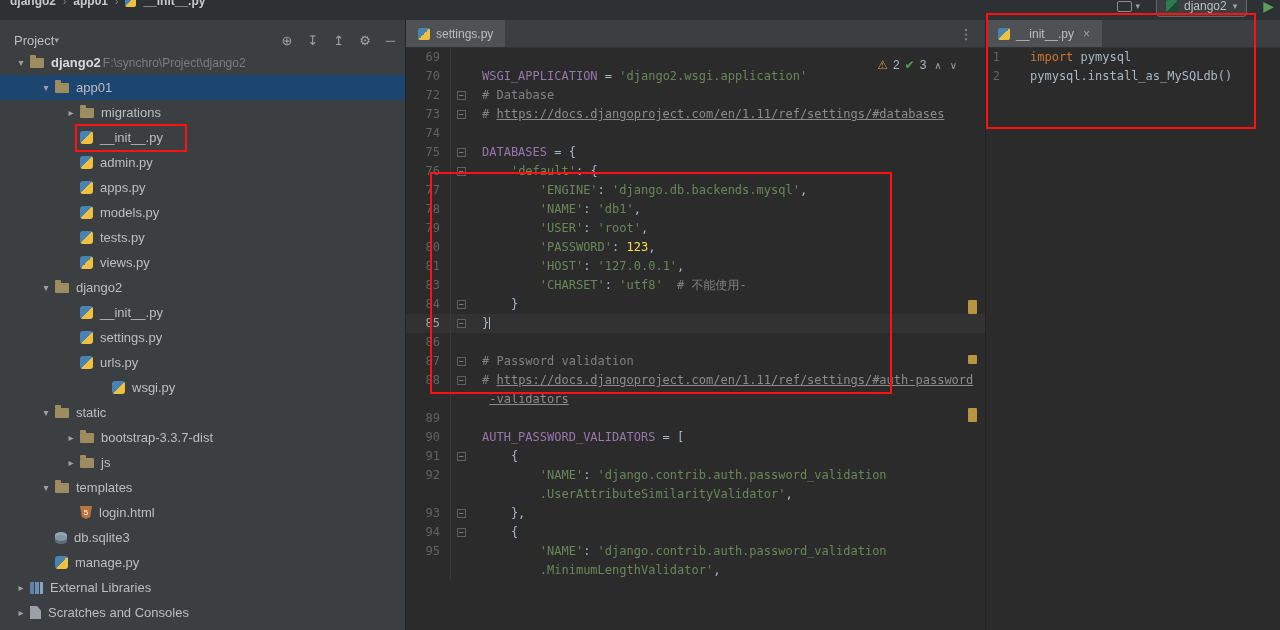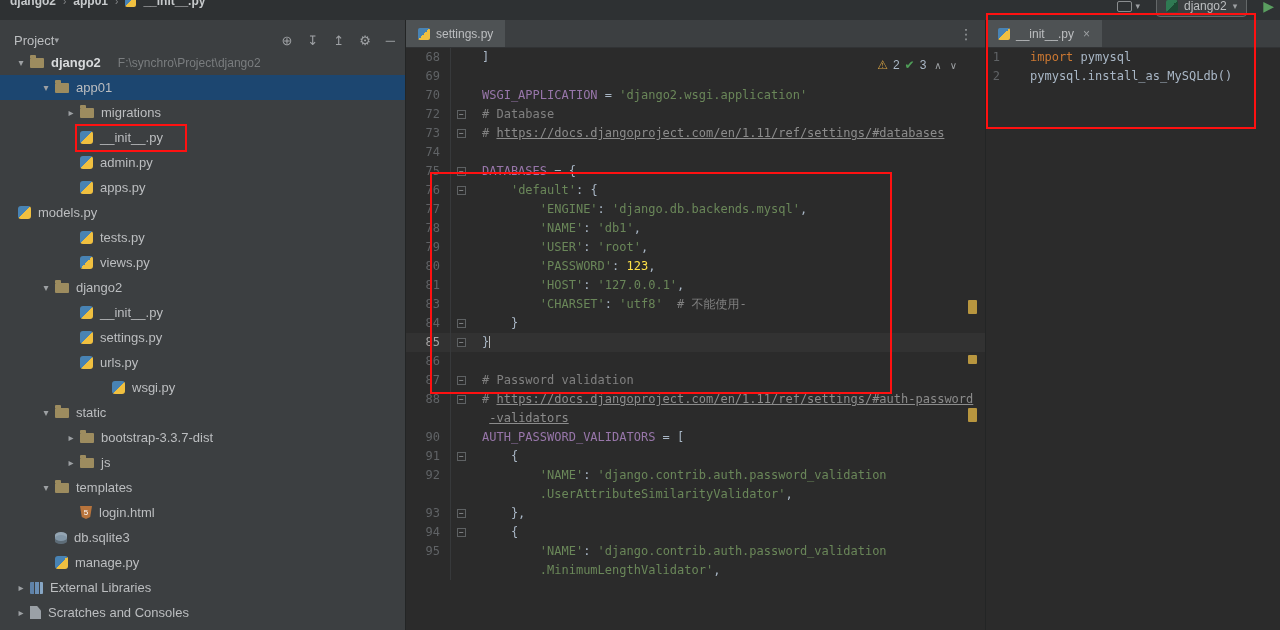--- a/index.html
+++ b/index.html
@@ -26,21 +26,21 @@
   .proj-header{height:28px;display:flex;align-items:center;padding:12px 10px 0 14px;color:#bcbec0;font-size:13px;flex:none}
   .hicons{margin-left:auto;display:flex;align-items:center}
   .hicon{color:#9fa2a5;font-size:13px;margin-left:15px;cursor:default}
   .tree{flex:1;overflow:hidden;padding-top:2px}
   .trow{height:25px;display:flex;align-items:center;font-size:13px;color:#bcbec0;white-space:nowrap}
   .trow.sel{background:#1c4670}
   .tchev{width:18px;color:#9da0a3;font-size:10px;text-align:center;flex:none}
   .ticon{flex:none;margin-right:7px}
   .tlabel{color:#bcbec0}
   .tlabel.bold{font-weight:bold;color:#d8dadc}
-  .tpath{color:#7a7d7f;font-size:12px;margin-left:17px}
+  .tpath{color:#7a7d7f;font-size:12px;margin-left:2px}
 
   
   .icon-folder{width:14px;height:10px;background:#9d8c5f;border-radius:1px;position:relative}
   .icon-folder::before{content:"";position:absolute;top:-3px;left:0;width:6px;height:3px;background:#9d8c5f;border-radius:1px 1px 0 0}
   .icon-python{width:13px;height:13px;border-radius:3px;background:linear-gradient(135deg,#4883b4 0 50%,#f0c040 50% 100%)}
   .icon-database{width:12px;height:12px;background:#8296a6;border-radius:6px/3px;box-shadow:inset 0 -3px 0 rgba(0,0,0,.28),inset 0 3px 0 rgba(255,255,255,.15)}
   .icon-html{width:12px;height:13px;background:#b8743c;clip-path:polygon(0 0,100% 0,85% 85%,50% 100%,15% 85%);color:#fff;font-size:8px;display:flex;align-items:center;justify-content:center}
   .icon-libraries{width:13px;height:12px;border-radius:1px;background:linear-gradient(90deg,#5f82a8 0 4px,#3c3f41 4px 5px,#6b8fb5 5px 9px,#3c3f41 9px 10px,#87a6c4 10px 13px)}
   .icon-scratches{width:11px;height:13px;background:#9aa0a6;clip-path:polygon(0 0,65% 0,100% 35%,100% 100%,0 100%)}
 
@@ -154,21 +154,21 @@
           <div class="trow" style="padding-left: 62px;">
             <span class="tchev"></span>
             <span class="ticon icon-python"></span>
             <span class="tlabel">admin.py</span>
           </div>
           <div class="trow" style="padding-left: 62px;">
             <span class="tchev"></span>
             <span class="ticon icon-python"></span>
             <span class="tlabel">apps.py</span>
           </div>
-          <div class="trow" style=" align-items: center;">
+          <div class="trow" style="padding-left: 62px; align-items: center;">
             <span class="tchev"></span>
             <span class="ticon icon-python"></span>
             <span class="tlabel">models.py</span>
           </div>
           <div class="trow" style="padding-left: 62px;">
             <span class="tchev"></span>
             <span class="ticon icon-python"></span>
             <span class="tlabel">tests.py</span>
           </div>
           <div class="trow" style="padding-left: 62px;">
@@ -252,40 +252,40 @@
     <section class="editor">
       <div class="tabbar">
         <div class="tab active">
           <span class="pyicon"></span>
           <span>settings.py</span>
         </div>
         <span class="kebab">⋮</span>
       </div>
       <div class="code-wrap">
         <div class="code">
-            <div class="crow"><span class="lnum">68</span><span class="foldcol"></span><span class="ctext"><span class="c-text">]</span></span></div>
             <div class="crow"><span class="lnum">69</span><span class="foldcol"></span><span class="ctext"></span></div>
             <div class="crow"><span class="lnum">70</span><span class="foldcol"></span><span class="ctext"><span class="c-var">WSGI_APPLICATION</span><span class="c-text"> = </span><span class="c-str">'django2.wsgi.application'</span></span></div>
             <div class="crow"><span class="lnum">72</span><span class="foldcol"><span class="foldbox">−</span></span><span class="ctext"><span class="c-com"># Database</span></span></div>
             <div class="crow"><span class="lnum">73</span><span class="foldcol"><span class="foldbox">−</span></span><span class="ctext"><span class="c-com"># </span><span class="c-link">https://docs.djangoproject.com/en/1.11/ref/settings/#databases</span></span></div>
             <div class="crow"><span class="lnum">74</span><span class="foldcol"></span><span class="ctext"></span></div>
             <div class="crow"><span class="lnum">75</span><span class="foldcol"><span class="foldbox">−</span></span><span class="ctext"><span class="c-var">DATABASES</span><span class="c-text"> = {</span></span></div>
             <div class="crow"><span class="lnum">76</span><span class="foldcol"><span class="foldbox">−</span></span><span class="ctext"><span class="c-text">    </span><span class="c-str">'default'</span><span class="c-text">: {</span></span></div>
             <div class="crow"><span class="lnum">77</span><span class="foldcol"></span><span class="ctext"><span class="c-text">        </span><span class="c-str">'ENGINE'</span><span class="c-text">: </span><span class="c-str">'django.db.backends.mysql'</span><span class="c-text">,</span></span></div>
             <div class="crow"><span class="lnum">78</span><span class="foldcol"></span><span class="ctext"><span class="c-text">        </span><span class="c-str">'NAME'</span><span class="c-text">: </span><span class="c-str">'db1'</span><span class="c-text">,</span></span></div>
             <div class="crow"><span class="lnum">79</span><span class="foldcol"></span><span class="ctext"><span class="c-text">        </span><span class="c-str">'USER'</span><span class="c-text">: </span><span class="c-str">'root'</span><span class="c-text">,</span></span></div>
             <div class="crow"><span class="lnum">80</span><span class="foldcol"></span><span class="ctext"><span class="c-text">        </span><span class="c-str">'PASSWORD'</span><span class="c-text">: </span><span class="c-num">123</span><span class="c-text">,</span></span></div>
             <div class="crow"><span class="lnum">81</span><span class="foldcol"></span><span class="ctext"><span class="c-text">        </span><span class="c-str">'HOST'</span><span class="c-text">: </span><span class="c-str">'127.0.0.1'</span><span class="c-text">,</span></span></div>
             <div class="crow"><span class="lnum">83</span><span class="foldcol"></span><span class="ctext"><span class="c-text">        </span><span class="c-str">'CHARSET'</span><span class="c-text">: </span><span class="c-str">'utf8'</span><span class="c-text">  </span><span class="c-com"># 不能使用-</span></span></div>
             <div class="crow"><span class="lnum">84</span><span class="foldcol"><span class="foldbox">−</span></span><span class="ctext"><span class="c-text">    }</span></span></div>
             <div class="crow cur"><span class="lnum">85</span><span class="foldcol"><span class="foldbox">−</span></span><span class="ctext"><span class="c-text">}</span></span></div>
             <div class="crow"><span class="lnum">86</span><span class="foldcol"></span><span class="ctext"></span></div>
             <div class="crow"><span class="lnum">87</span><span class="foldcol"><span class="foldbox">−</span></span><span class="ctext"><span class="c-com"># Password validation</span></span></div>
             <div class="crow"><span class="lnum">88</span><span class="foldcol"><span class="foldbox">−</span></span><span class="ctext"><span class="c-com"># </span><span class="c-link">https://docs.djangoproject.com/en/1.11/ref/settings/#auth-password</span></span></div>
             <div class="crow"><span class="lnum"></span><span class="foldcol"></span><span class="ctext"><span class="c-text"> </span><span class="c-link">-validators</span></span></div>
+            <div class="crow"><span class="lnum">89</span><span class="foldcol"></span><span class="ctext"></span></div>
             <div class="crow"><span class="lnum">90</span><span class="foldcol"></span><span class="ctext"><span class="c-var">AUTH_PASSWORD_VALIDATORS</span><span class="c-text"> = [</span></span></div>
             <div class="crow"><span class="lnum">91</span><span class="foldcol"><span class="foldbox">−</span></span><span class="ctext"><span class="c-text">    {</span></span></div>
             <div class="crow"><span class="lnum">92</span><span class="foldcol"></span><span class="ctext"><span class="c-text">        </span><span class="c-str">'NAME'</span><span class="c-text">: </span><span class="c-str">'django.contrib.auth.password_validation</span></span></div>
             <div class="crow"><span class="lnum"></span><span class="foldcol"></span><span class="ctext"><span class="c-text">        </span><span class="c-str">.UserAttributeSimilarityValidator'</span><span class="c-text">,</span></span></div>
             <div class="crow"><span class="lnum">93</span><span class="foldcol"><span class="foldbox">−</span></span><span class="ctext"><span class="c-text">    },</span></span></div>
             <div class="crow"><span class="lnum">94</span><span class="foldcol"><span class="foldbox">−</span></span><span class="ctext"><span class="c-text">    {</span></span></div>
             <div class="crow"><span class="lnum">95</span><span class="foldcol"></span><span class="ctext"><span class="c-text">        </span><span class="c-str">'NAME'</span><span class="c-text">: </span><span class="c-str">'django.contrib.auth.password_validation</span></span></div>
             <div class="crow"><span class="lnum"></span><span class="foldcol"></span><span class="ctext"><span class="c-text">        </span><span class="c-str">.MinimumLengthValidator'</span><span class="c-text">,</span></span></div>
           </div>
         <div class="inspections">

